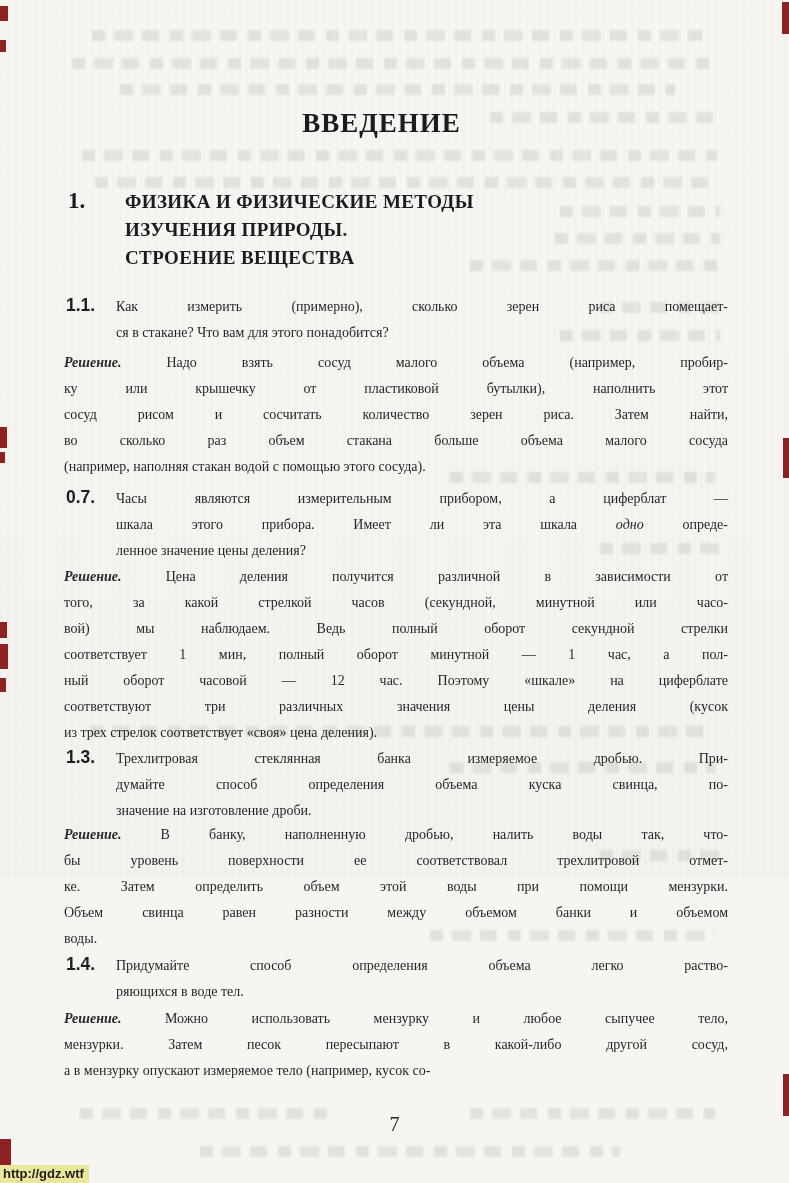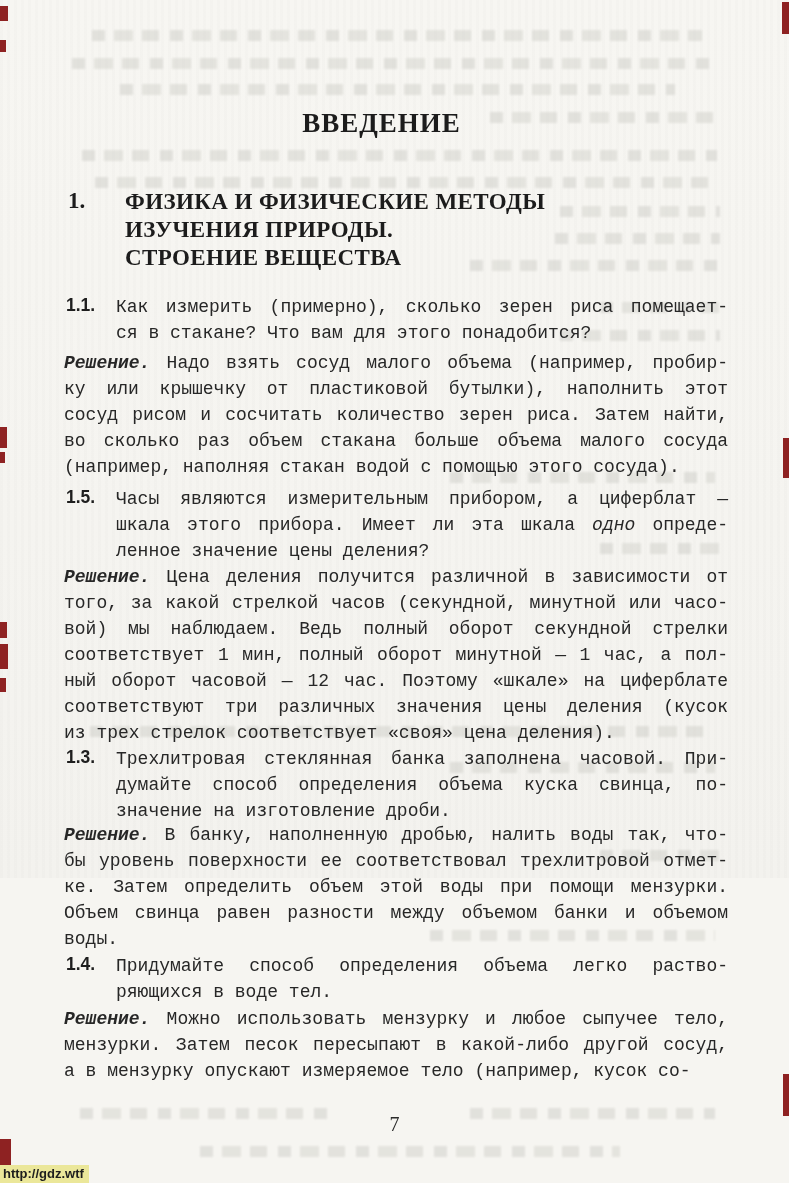--- a/index.html
+++ b/index.html
@@ -32,37 +32,36 @@
     text-align:center;transform:translateX(-13px);
     font-size:27px;font-weight:bold;letter-spacing:1px;color:#1c1c1c;
   }
   .section{position:absolute;left:64px;top:188px;width:664px;color:#1c1c1c;}
   .sec-num{
     position:absolute;left:4px;top:0;
     font-size:23px;font-weight:bold;
   }
   .sec-lines{margin-left:61px;}
   .sec-line{
-    font-size:23px;font-weight:bold;line-height:28px;letter-spacing:.4px;
+    font-size:19px;font-weight:bold;line-height:28px;letter-spacing:.4px;
     white-space:nowrap;
   }
 
   .stmt{position:absolute;left:64px;width:664px;}
   .p-num{
     position:absolute;left:2px;top:1px;
     font-family:"Liberation Sans",sans-serif;
     font-size:17.5px;font-weight:bold;color:#1e1e1e;
   }
   .stmt-lines{margin-left:52px;width:612px;}
   .sol{position:absolute;left:64px;width:664px;}
   .tline{
-    font-size:18px;line-height:26px;color:#272727;
+    font-size:14px;line-height:26px;color:#272727;
     text-align:justify;text-align-last:justify;
     white-space:normal;
-    font-family:Liberation Mono, monospace;
   }
   .tline.last{text-align:center;text-align-last:left;}
   .sol-label{font-style:italic;font-weight:bold;}
   .tline i{font-style:italic;}
 
   .pageno{
     position:absolute;left:0;top:1113px;width:789px;text-align:center;
     font-size:20px;color:#2a2a2a;
   }
   .watermark{
@@ -130,40 +129,40 @@
         </div>
       </div>
       <div class="sol" style="top: 350px;">
         <div class="tline"><span class="sol-label">Решение.</span><span> Надо взять сосуд малого объема (например, пробир-</span></div>
         <div class="tline">ку или крышечку от пластиковой бутылки), наполнить этот</div>
         <div class="tline">сосуд рисом и сосчитать количество зерен риса. Затем найти,</div>
         <div class="tline">во сколько раз объем стакана больше объема малого сосуда</div>
         <div class="tline last">(например, наполняя стакан водой с помощью этого сосуда).</div>
       </div>
       <div class="stmt" style="top: 486px;">
-        <span class="p-num">1.5.</span>
+        <span class="p-num">0.7.</span>
         <div class="stmt-lines">
           <div class="tline">Часы являются измерительным прибором, а циферблат —</div>
           <div class="tline">шкала этого прибора. Имеет ли эта шкала <i>одно</i> опреде-</div>
           <div class="tline last">ленное значение цены деления?</div>
         </div>
       </div>
       <div class="sol" style="top: 564px;">
         <div class="tline"><span class="sol-label">Решение.</span><span> Цена деления получится различной в зависимости от</span></div>
         <div class="tline">того, за какой стрелкой часов (секундной, минутной или часо-</div>
         <div class="tline">вой) мы наблюдаем. Ведь полный оборот секундной стрелки</div>
         <div class="tline">соответствует 1 мин, полный оборот минутной — 1 час, а пол-</div>
         <div class="tline">ный оборот часовой — 12 час. Поэтому «шкале» на циферблате</div>
         <div class="tline">соответствуют три различных значения цены деления (кусок</div>
         <div class="tline last">из трех стрелок соответствует «своя» цена деления).</div>
       </div>
       <div class="stmt" style="top: 746px;">
         <span class="p-num">1.3.</span>
         <div class="stmt-lines">
-          <div class="tline">Трехлитровая стеклянная банка заполнена часовой. При-</div>
+          <div class="tline">Трехлитровая стеклянная банка измеряемое дробью. При-</div>
           <div class="tline">думайте способ определения объема куска свинца, по-</div>
           <div class="tline last">значение на изготовление дроби.</div>
         </div>
       </div>
       <div class="sol" style="top: 822px;">
         <div class="tline"><span class="sol-label">Решение.</span><span> В банку, наполненную дробью, налить воды так, что-</span></div>
         <div class="tline">бы уровень поверхности ее соответствовал трехлитровой отмет-</div>
         <div class="tline">ке. Затем определить объем этой воды при помощи мензурки.</div>
         <div class="tline">Объем свинца равен разности между объемом банки и объемом</div>
         <div class="tline last">воды.</div>

